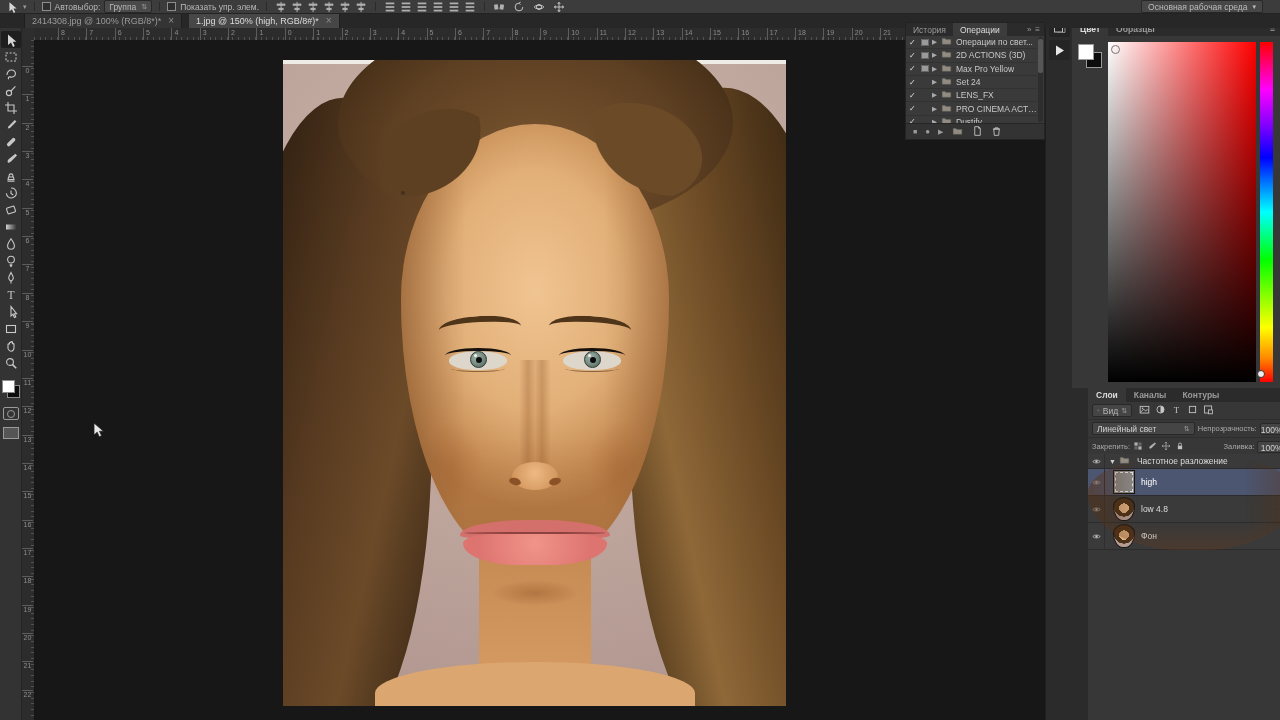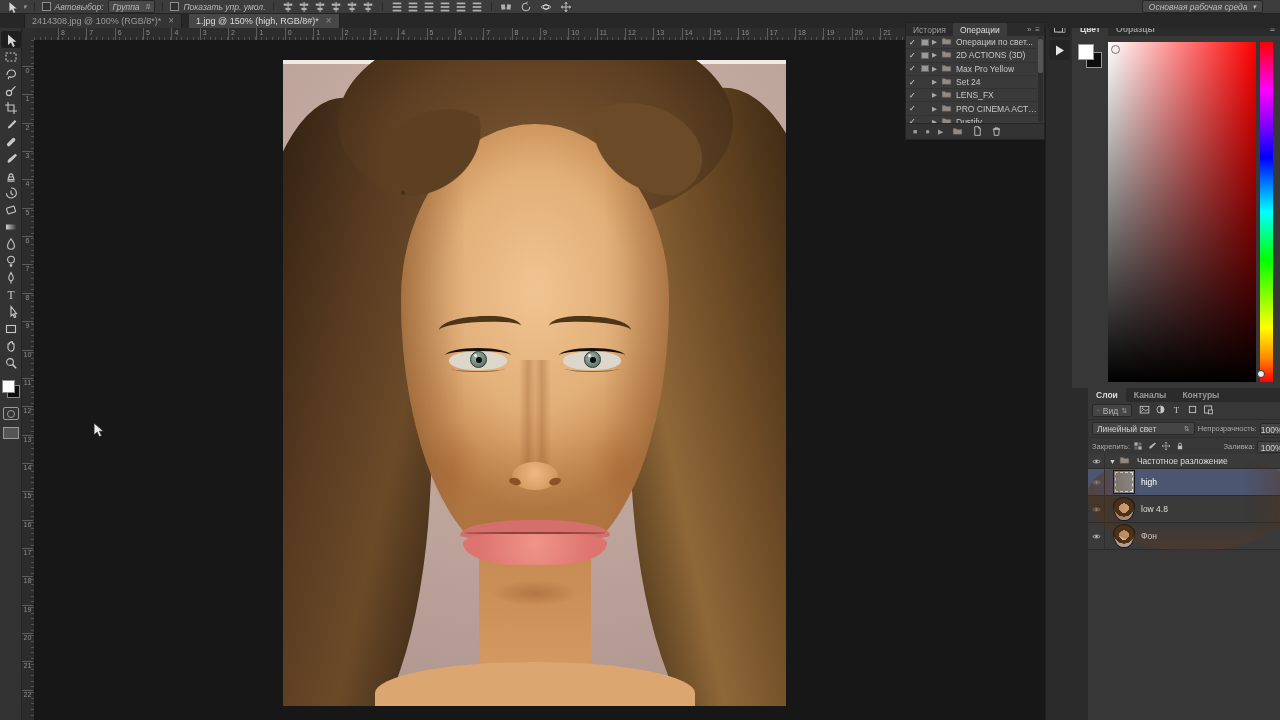--- a/index.html
+++ b/index.html
@@ -1,21 +1,21 @@
 <!DOCTYPE html>
 <html><head>
 <meta charset="utf-8">
 <style>
   html,body{margin:0;padding:0;background:#000;}
   #app{position:relative;width:1280px;height:720px;overflow:hidden;background:#1d1d1d;
        font-family:"Liberation Sans",sans-serif;color:#cfcfcf;-webkit-font-smoothing:antialiased;}
   
   .options-bar{position:absolute;left:0;top:0;width:1280px;height:14px;background:#3c3c3c;
     border-bottom:1px solid #232323;display:flex;align-items:center;gap:4px;padding:0 5px;
-    box-sizing:border-box;font-size:8.5px;color:#b8b8b8;z-index:30;font-style:italic;}
+    box-sizing:border-box;font-size:8.5px;color:#b8b8b8;z-index:30;}
   .ob-sep{width:1px;height:9px;background:#2a2a2a;margin:0 3px;}
   .ob-check{width:7px;height:7px;border:1px solid #8d8d8d;background:#2e2e2e;flex:none;}
   .ob-select{background:#4a4a4a;border:1px solid #282828;border-radius:2px;height:11px;
     line-height:10px;padding:0 4px;display:flex;align-items:center;gap:5px;}
   .ob-ws{margin-left:auto;margin-right:12px;background:#474747;border:1px solid #282828;
     border-radius:2px;height:11px;line-height:10px;padding:0 6px;display:flex;align-items:center;gap:5px;color:#bdbdbd;}
   .mini{width:14px;height:12px;display:inline-flex;align-items:center;justify-content:center;flex:none;}
   
   .tab-bar{position:absolute;left:0;top:14px;width:1280px;height:14px;background:#272727;display:flex;
     font-size:9px;z-index:29;}
@@ -199,21 +199,21 @@
     <span style="font-size:7px;color:#999;">▾</span>
     <span class="ob-sep"></span>
     <span class="ob-check"></span>
     <span>Автовыбор:</span>
     <span class="ob-select">
       <span>Группа</span>
       <span style="font-size:7px;color:#999;">⇅</span>
     </span>
     <span class="ob-sep"></span>
     <span class="ob-check"></span>
-    <span>Показать упр. умол.</span>
+    <span>Показать упр. элем.</span>
     <span class="ob-sep"></span>
     <span id="ob-align" style="display:flex;gap:2px;">
         <span class="mini">
           <svg width="12" height="12" viewBox="0 0 14 14">
             <g fill="#b0b0b0">
               <rect x="6.5" y="1" width="1.2" height="12"></rect>
               <rect x="2" y="3" width="10" height="2.6"></rect>
               <rect x="4" y="8" width="6" height="2.6"></rect>
             </g>
           </svg>

